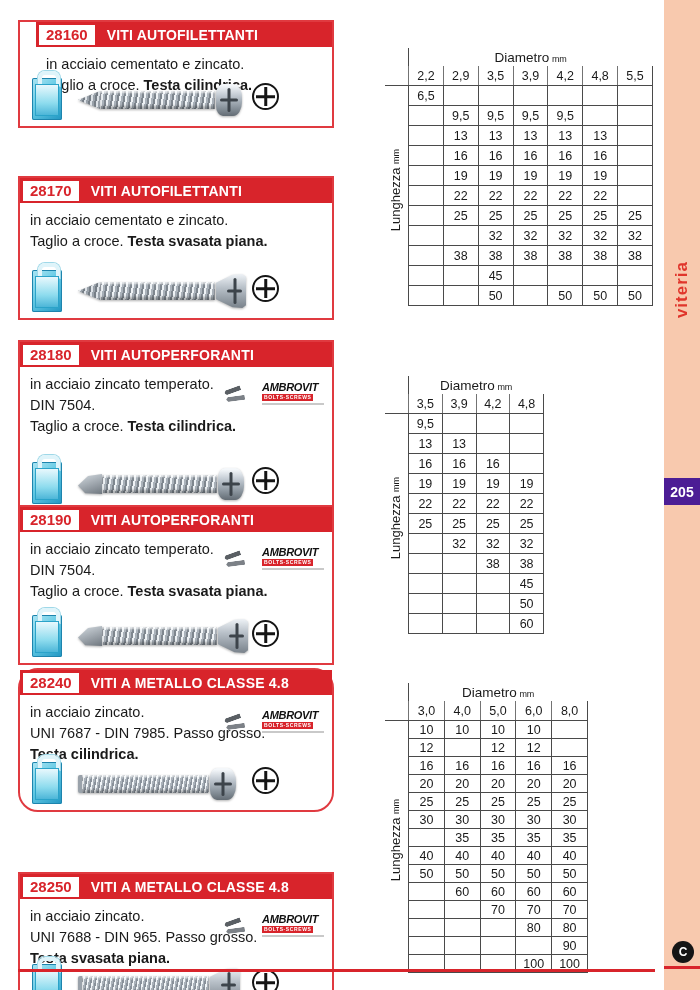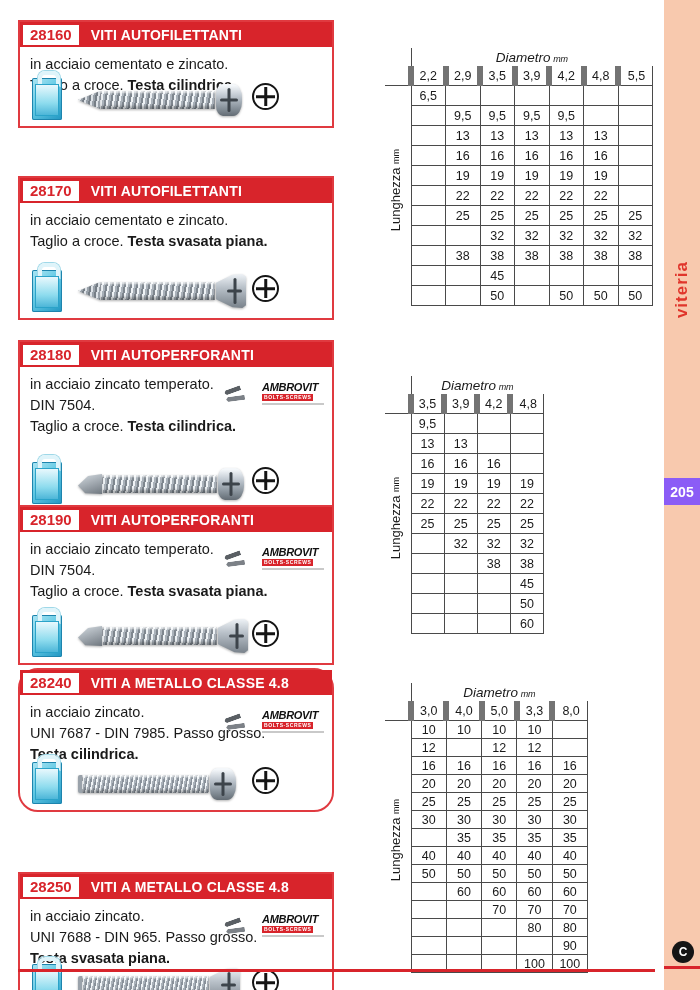--- a/index.html
+++ b/index.html
@@ -67,48 +67,48 @@
     transform:rotate(-8deg);clip-path:polygon(0 50%,12% 0,100% 0,100% 100%,12% 100%);}
   .brand-text{display:flex;flex-direction:column;line-height:1;}
   .brand-name{font-size:11px;font-weight:bold;font-style:italic;color:#111;letter-spacing:-.3px;}
   .brand-tag{margin-top:1px;background:#d8242b;color:#fff;font-size:5px;font-weight:bold;
     padding:1px 2px;width:max-content;letter-spacing:.6px;}
   .brand-rule{margin-top:2px;height:2px;width:62px;background:#c9c9c9;}
   
   .dim-table{position:absolute;left:385px;}
   .dim-table table{position:absolute;left:23px;top:0;border-collapse:collapse;table-layout:fixed;}
   .dim-table th,.dim-table td{padding:0;text-align:center;font-weight:normal;font-size:12.5px;color:#1a1a1a;}
-  .dim-table th.diam{border-left:1px solid #4a4a4a;height:18px;font-size:13.5px;font-style:italic;}
+  .dim-table th.diam{border-left:1px solid #4a4a4a;height:18px;font-size:13.5px;}
   .dim-table th.diam small{font-size:9px;}
-  .dim-table tr.cols th{border-left:6px solid #737373;border-bottom:1px solid #4a4a4a;height:19px;margin-top:14px;}
+  .dim-table tr.cols th{border-left:1px solid #737373;border-bottom:1px solid #4a4a4a;height:19px;margin-top:14px;}
   .dim-table tr.cols th:last-child{border-right:1px solid #4a4a4a;}
   .dim-table td{border:1px solid #4a4a4a;height:19px;}
   .t3 td{height:17px;}
   .overhang{position:absolute;left:0;top:37px;width:23px;height:1px;background:#4a4a4a;}
   .lung{position:absolute;left:0;top:38px;width:20px;display:flex;align-items:center;justify-content:center;}
   .lung span{writing-mode:vertical-rl;transform:rotate(180deg);font-size:13px;white-space:nowrap;}
   .lung small{font-size:9px;}
   
   .sidebar{position:absolute;left:664px;top:0;width:36px;height:990px;background:#f8c9ae;}
   .side-label{position:absolute;top:210px;left:0;width:100%;height:160px;
     display:flex;align-items:center;justify-content:center;}
   .side-label span{writing-mode:vertical-rl;transform:rotate(180deg);
     font-size:17px;font-weight:bold;color:#e0352b;letter-spacing:1px;}
-  .page-num{position:absolute;top:478px;left:0;width:100%;height:27px;background:#8b5cf6;
+  .page-num{position:absolute;top:478px;left:0;width:100%;height:27px;background:#4c1d95;
     color:#fff;font-weight:bold;font-size:14px;display:flex;align-items:center;justify-content:center;}
   .foot-mark{position:absolute;top:941px;left:8px;width:22px;height:22px;background:#151515;
     border-radius:50%;color:#fff;font-weight:bold;font-size:12px;
     display:flex;align-items:center;justify-content:center;}
   .side-rule{position:absolute;top:966px;left:0;width:100%;height:3px;background:#d8242b;}
   .bottom-rule{position:absolute;left:18px;top:969px;width:637px;height:3px;background:#d8242b;}
 </style>
 </head>
 <body>
 
-<div class="section" style="top:20px;height:108px;">
+<div class="section" style="top:20px;height:108px;padding-left:16px;">
   <div class="sec-header">
     <span class="sec-code">28160</span>
     <span class="sec-title">VITI AUTOFILETTANTI</span>
   </div>
   <div class="sec-desc">
       <div><span>in acciaio cementato e zincato.</span></div>
       <div><span>Taglio a croce. </span><b>Testa cilindrica.</b></div>
     </div>
   <div class="pkg"></div>
   <div class="screw tapping pan">
@@ -464,21 +464,21 @@
   <div class="overhang"></div>
   <table style="width:180px;">
       <thead>
         <tr>
           <th colspan="5" class="diam"><span>Diametro</span><small> mm</small></th>
         </tr>
         <tr class="cols">
           <th>3,0</th>
           <th>4,0</th>
           <th>5,0</th>
-          <th>3,3</th>
+          <th>6,0</th>
           <th>8,0</th>
         </tr>
       </thead>
       <tbody>
         <tr>
           <td>10</td>
           <td>10</td>
           <td>10</td>
           <td>10</td>
           <td></td>

